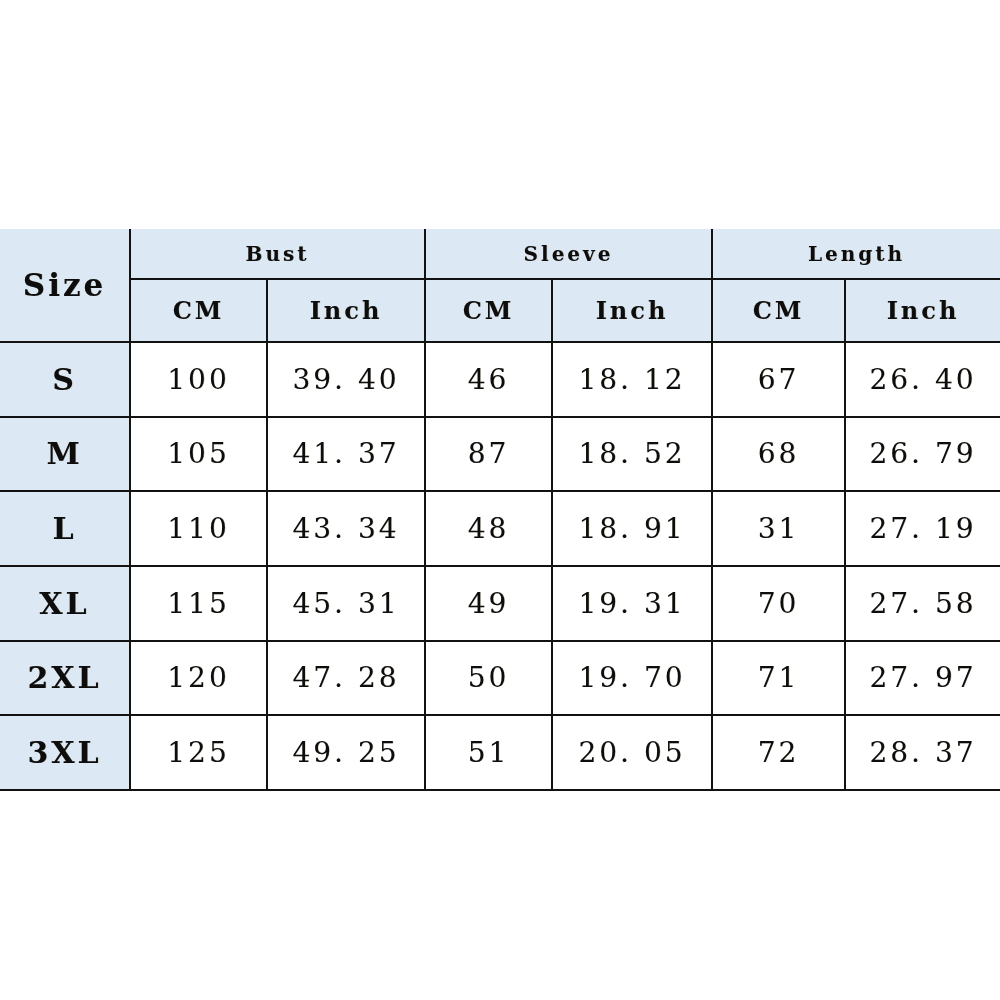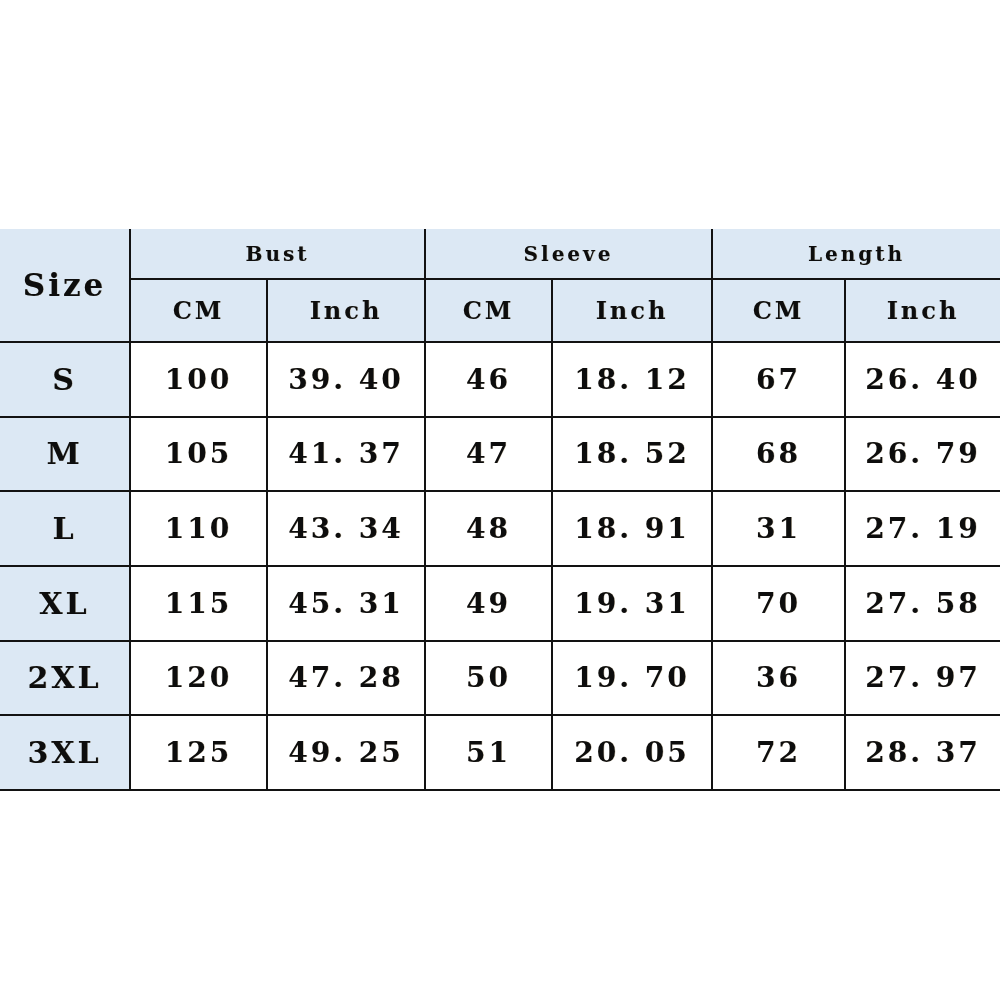--- a/index.html
+++ b/index.html
@@ -81,21 +81,21 @@
   }
   td.size-head {
     background: #dce8f4;
     font-size: 31px;
     font-weight: 700;
     letter-spacing: 6px;
   }
   td.val {
     background: #ffffff;
     font-size: 28px;
-    font-weight: 700;
+    font-weight: 400;
     letter-spacing: 3px;
     white-space: pre;
   }
 </style>
 </head>
 <body>
 
 <div id="page">
 
   <div id="chart-wrap">
@@ -132,21 +132,21 @@
           <td class="val">46</td>
           <td class="val">18. 12</td>
           <td class="val">67</td>
           <td class="val">26. 40</td>
         </tr>
 
         <tr>
           <td class="size-label">M</td>
           <td class="val">105</td>
           <td class="val">41. 37</td>
-          <td class="val">47</td>
+          <td class="val">87</td>
           <td class="val">18. 52</td>
           <td class="val">68</td>
           <td class="val">26. 79</td>
         </tr>
 
         <tr>
           <td class="size-label">L</td>
           <td class="val">110</td>
           <td class="val">43. 34</td>
           <td class="val">48</td>
@@ -164,21 +164,21 @@
           <td class="val">70</td>
           <td class="val">27. 58</td>
         </tr>
 
         <tr>
           <td class="size-label">2XL</td>
           <td class="val">120</td>
           <td class="val">47. 28</td>
           <td class="val">50</td>
           <td class="val">19. 70</td>
-          <td class="val">36</td>
+          <td class="val">71</td>
           <td class="val">27. 97</td>
         </tr>
 
         <tr>
           <td class="size-label">3XL</td>
           <td class="val">125</td>
           <td class="val">49. 25</td>
           <td class="val">51</td>
           <td class="val">20. 05</td>
           <td class="val">72</td>

